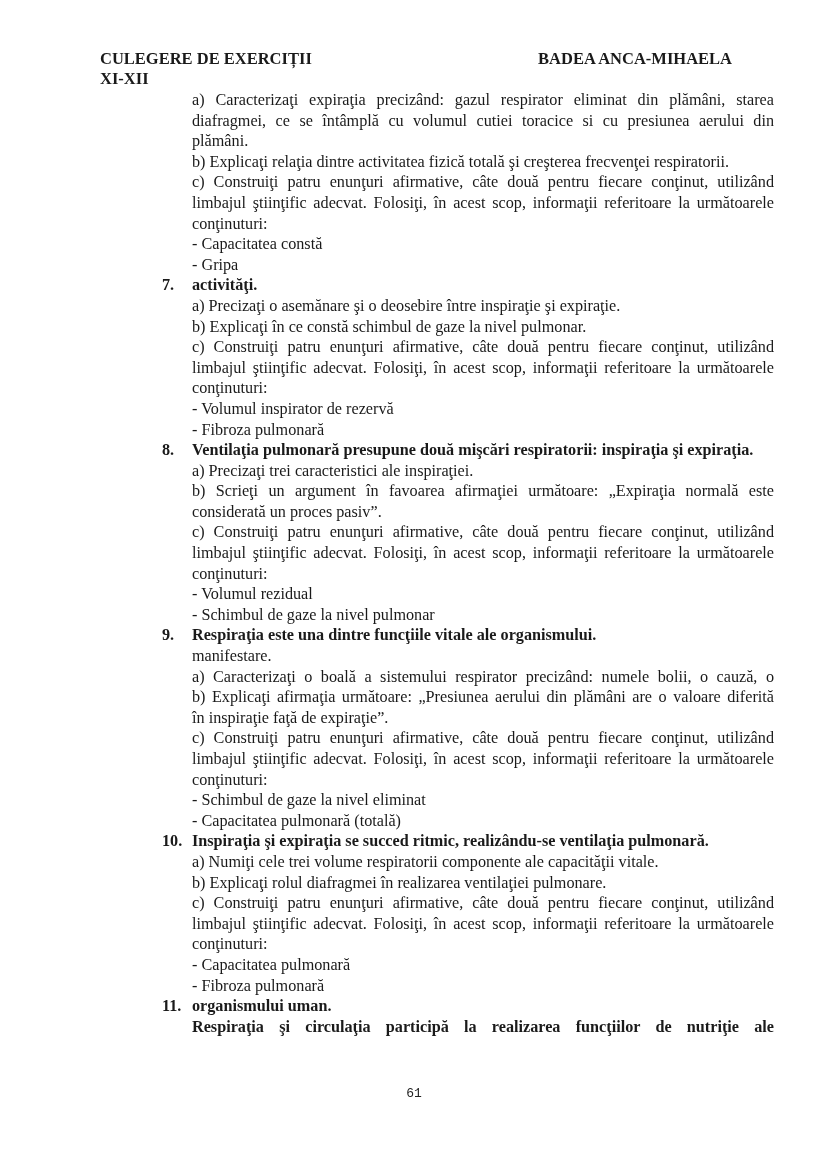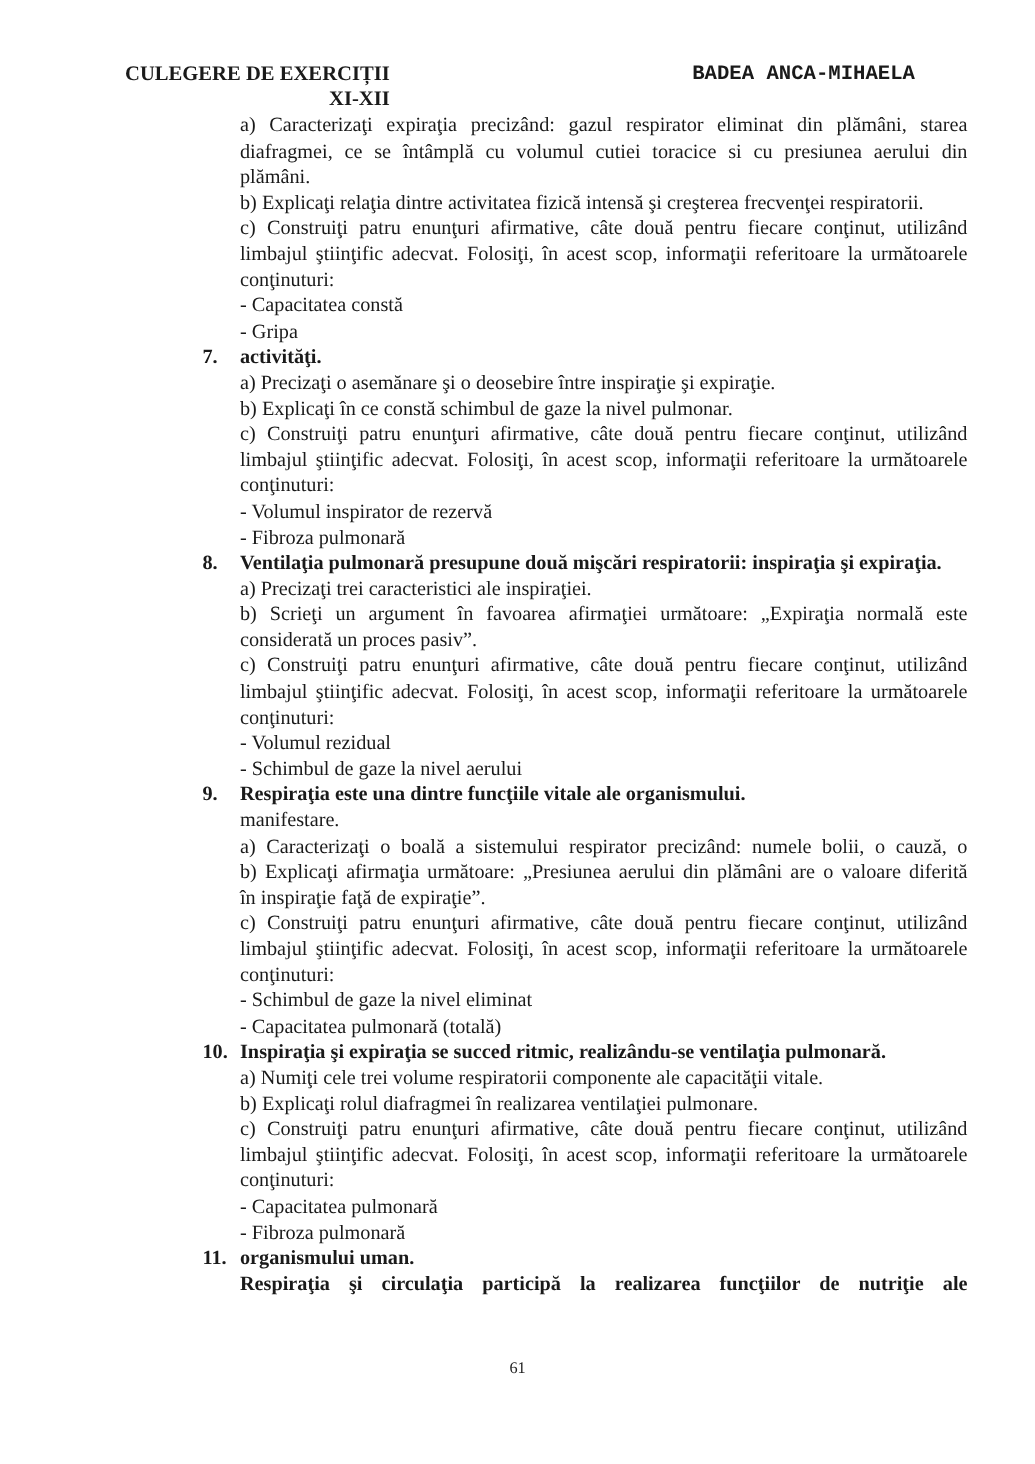--- a/index.html
+++ b/index.html
@@ -21,31 +21,30 @@
       left: 96px;
       right: 96px;
       font-weight: bold;
       font-size: 16.5px;
       line-height: 20px;
     }
     .header-left {
       position: absolute;
       left: 4px;
       top: 0;
-      text-align: right;
+      text-align: left;
       font-family: Liberation Serif, serif;
     }
     .header-left .sub {
       display: block;
     }
     .header-right {
       position: absolute;
       right: 0;
       top: 0;
-      font-family: Liberation Mono, monospace;
     }
     .content {
       position: absolute;
       top: 90px;
       left: 118px;
       width: 612px;
       font-size: 16.2px;
       line-height: 20.6px;
       margin-left: 44px;
     }
@@ -70,21 +69,21 @@
       left: 0;
       top: 0;
       font-weight: bold;
     }
     .page-number {
       position: absolute;
       top: 1086px;
       left: 0;
       width: 828px;
       text-align: center;
-      font-family: Liberation Serif, serif;
+      font-family: Liberation Mono, monospace;
       font-size: 13px;
       color: #222;
     }
   </style>
 </head>
 <body>
 
 <div class="header">
   <div class="header-left">
     <span>CULEGERE DE EXERCIȚII</span>
@@ -92,21 +91,21 @@
   </div>
   <div class="header-right">BADEA ANCA-MIHAELA</div>
 </div>
 
 <div class="content">
 
   <div>
     <span class="line indent just">a) Caracterizaţi expiraţia precizând: gazul respirator eliminat din plămâni, starea</span>
     <span class="line indent just">diafragmei, ce se întâmplă cu volumul cutiei toracice si cu presiunea aerului din</span>
     <span class="line indent">plămâni.</span>
-    <span class="line indent">b) Explicaţi relaţia dintre activitatea fizică intensă şi creşterea frecvenţei respiratorii.</span>
+    <span class="line indent">b) Explicaţi relaţia dintre activitatea fizică totală şi creşterea frecvenţei respiratorii.</span>
     <span class="line indent just">c) Construiţi patru enunţuri afirmative, câte două pentru fiecare conţinut, utilizând</span>
     <span class="line indent just">limbajul ştiinţific adecvat. Folosiţi, în acest scop, informaţii referitoare la următoarele</span>
     <span class="line indent">conţinuturi:</span>
     <span class="line indent">- Capacitatea constă</span>
     <span class="line indent">- Gripa</span>
   </div>
 
   <div>
     <div class="question">
       <span class="qnum">7.</span>
@@ -126,21 +125,21 @@
       <span class="qnum">8.</span>
       <span class="line">Ventilaţia pulmonară presupune două mişcări respiratorii: inspiraţia şi expiraţia.</span>
     </div>
     <span class="line indent">a) Precizaţi trei caracteristici ale inspiraţiei.</span>
     <span class="line indent just">b) Scrieţi un argument în favoarea afirmaţiei următoare: „Expiraţia normală este</span>
     <span class="line indent">considerată un proces pasiv”.</span>
     <span class="line indent just">c) Construiţi patru enunţuri afirmative, câte două pentru fiecare conţinut, utilizând</span>
     <span class="line indent just">limbajul ştiinţific adecvat. Folosiţi, în acest scop, informaţii referitoare la următoarele</span>
     <span class="line indent">conţinuturi:</span>
     <span class="line indent">- Volumul rezidual</span>
-    <span class="line indent">- Schimbul de gaze la nivel aerului</span>
+    <span class="line indent">- Schimbul de gaze la nivel pulmonar</span>
   </div>
 
   <div>
     <div class="question">
       <span class="qnum">9.</span>
       <span class="line">Respiraţia este una dintre funcţiile vitale ale organismului.</span>
     </div>
     <span class="line indent">manifestare.</span>
     <span class="line indent just">a) Caracterizaţi o boală a sistemului respirator precizând: numele bolii, o cauză, o</span>
     <span class="line indent just">b) Explicaţi afirmaţia următoare: „Presiunea aerului din plămâni are o valoare diferită</span>

